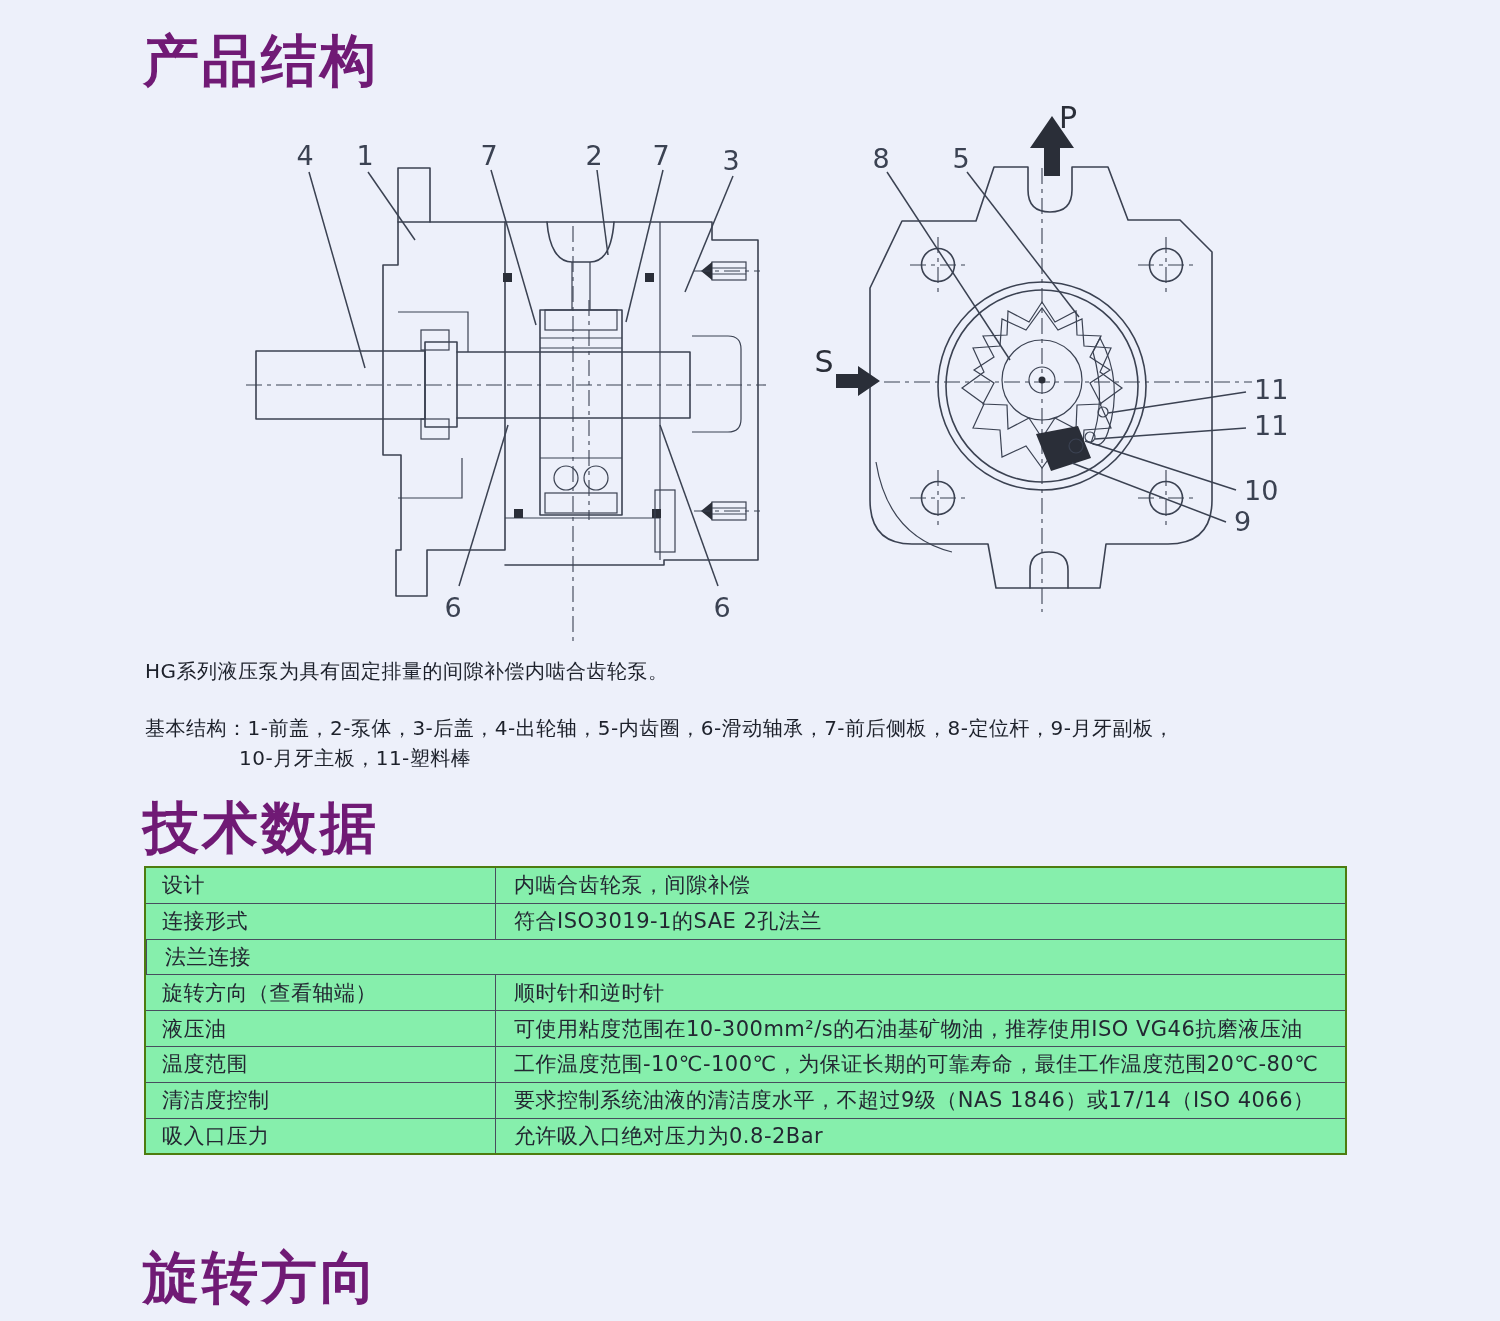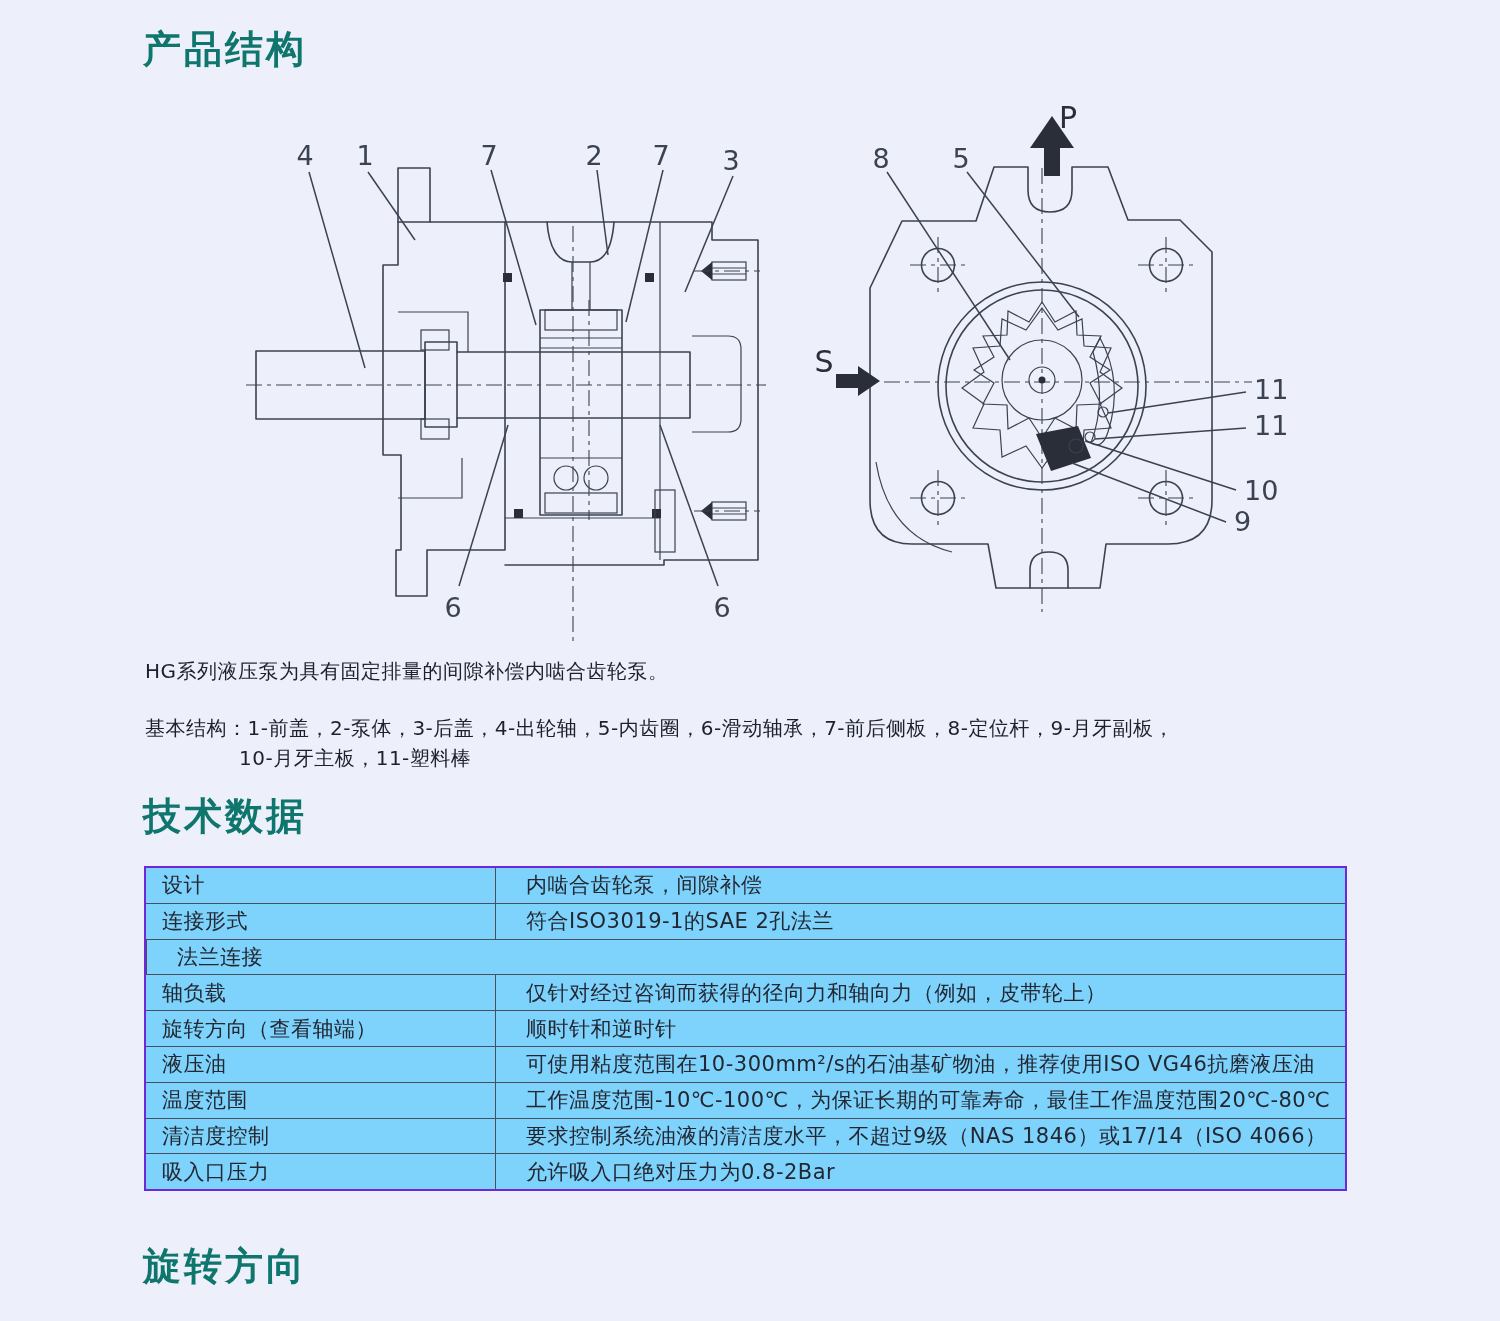--- a/index.html
+++ b/index.html
@@ -4,47 +4,47 @@
 <style>
   html,body{margin:0;padding:0;}
   body{
     width:1500px;height:1321px;position:relative;overflow:hidden;
     background:#edf0fa;
     font-family:"DejaVu Sans","Liberation Sans",sans-serif;
     color:#171a22;
   }
   .title{
     position:absolute;left:143px;
-    font-size:38px;font-weight:700;letter-spacing:3px;color:#0f766e;
+    font-size:56px;font-weight:700;letter-spacing:3px;color:#701a75;
     white-space:nowrap;
   }
   #title-structure{top:24px;}
   #title-tech{top:791px;text-align:center;}
   #title-perf{top:1241px;}
   .bodytext{
     position:absolute;left:145px;font-size:20px;color:#1d212b;
     line-height:30px;white-space:nowrap;letter-spacing:0.5px;
   }
   #intro-line{top:656px;}
   #basic-structure{top:713px;}
   #basic-line2{padding-left:94px;}
   
   .spec-table{
     position:absolute;left:144px;top:866px;width:1203px;
-    border:2px solid #6d28d9;background:#7dd3fc;box-sizing:border-box;
+    border:2px solid #4d7c0f;background:#86efac;box-sizing:border-box;
   }
   .tr{display:grid;grid-template-columns:349px 1fr;height:34.8px;}
   .tr + .tr{border-top:1px solid #474e5e;}
   .td{
     display:flex;align-items:center;
     font-size:21px;color:#232732;letter-spacing:0.5px;
     white-space:nowrap;overflow:hidden;
   }
   .td.lbl{padding-left:16px;}
-  .td.val{border-left:1.5px solid #474e5e;padding-left:30px;}
+  .td.val{border-left:1.5px solid #474e5e;padding-left:18px;}
   
   #diagram-svg{position:absolute;left:0;top:85px;}
   .ln{stroke:#3b4252;stroke-width:1.6;fill:none;stroke-linejoin:round;stroke-linecap:round;}
   .thin{stroke:#3b4252;stroke-width:1.2;fill:none;}
   .cl{stroke:#3b4252;stroke-width:1.1;fill:none;stroke-dasharray:16 5 4 5;}
   .ld{stroke:#3b4252;stroke-width:1.5;fill:none;}
   .dk{fill:#2a2e38;stroke:none;}
   .callout{font-size:27px;fill:#3b4252;}
   .portlbl{font-size:30px;fill:#2a2e38;font-weight:500;}
 </style>
@@ -208,24 +208,20 @@
     <div class="td val">内啮合齿轮泵，间隙补偿</div>
   </div>
   <div class="tr">
     <div class="td lbl">连接形式</div>
     <div class="td val">符合ISO3019-1的SAE 2孔法兰</div>
   </div>
   <div class="tr">
     <div class="td val">法兰连接</div>
   </div>
   <div class="tr">
-    <div class="td lbl">轴负载</div>
-    <div class="td val">仅针对经过咨询而获得的径向力和轴向力（例如，皮带轮上）</div>
-  </div>
-  <div class="tr">
     <div class="td lbl">旋转方向（查看轴端）</div>
     <div class="td val">顺时针和逆时针</div>
   </div>
   <div class="tr">
     <div class="td lbl">液压油</div>
     <div class="td val">可使用粘度范围在10-300mm²/s的石油基矿物油，推荐使用ISO VG46抗磨液压油</div>
   </div>
   <div class="tr">
     <div class="td lbl">温度范围</div>
     <div class="td val">工作温度范围-10℃-100℃，为保证长期的可靠寿命，最佳工作温度范围20℃-80℃</div>

